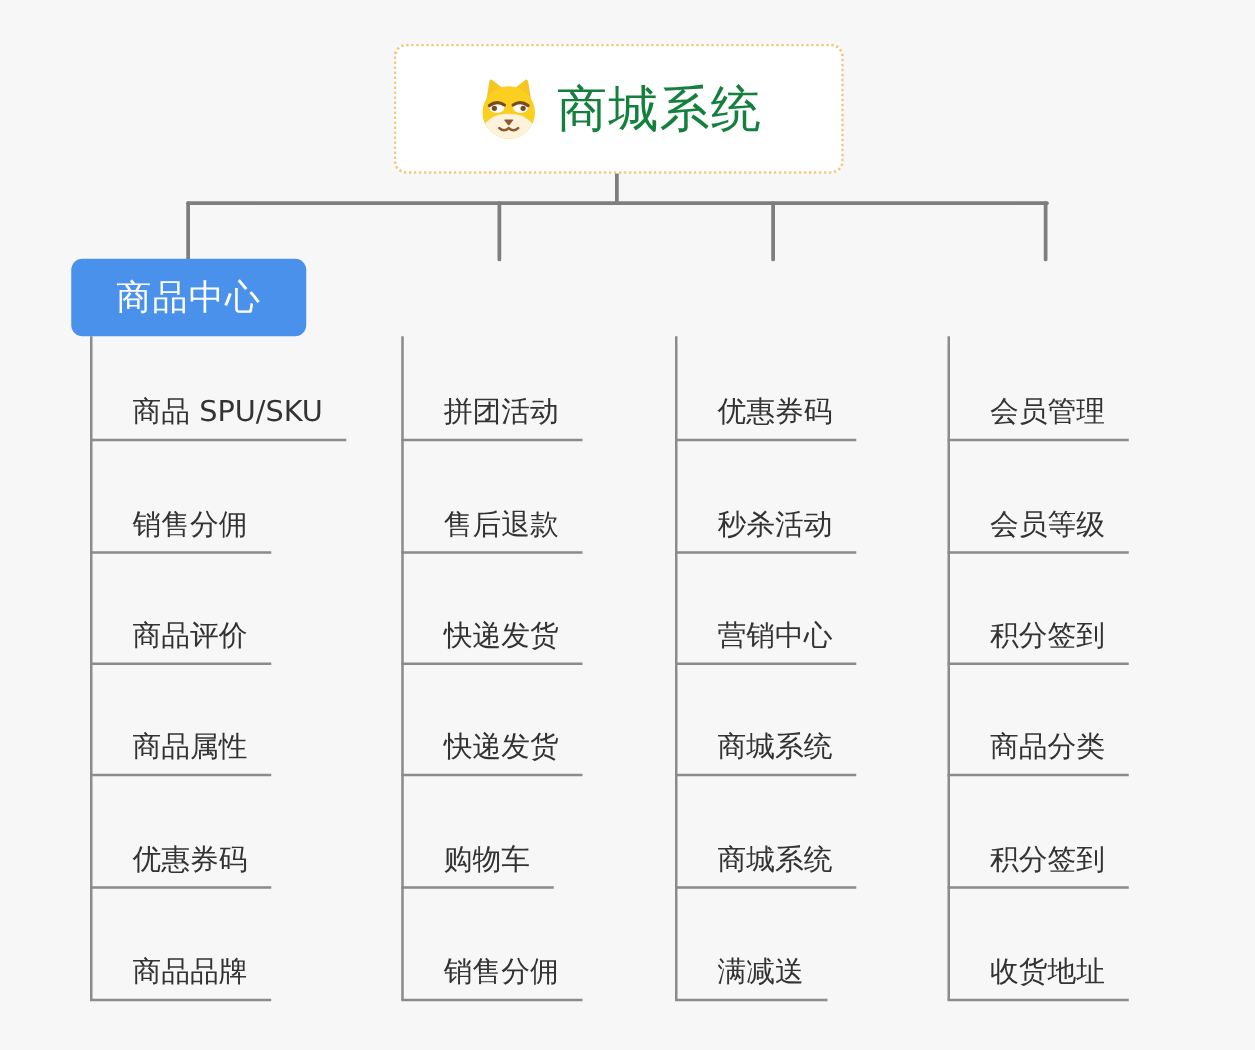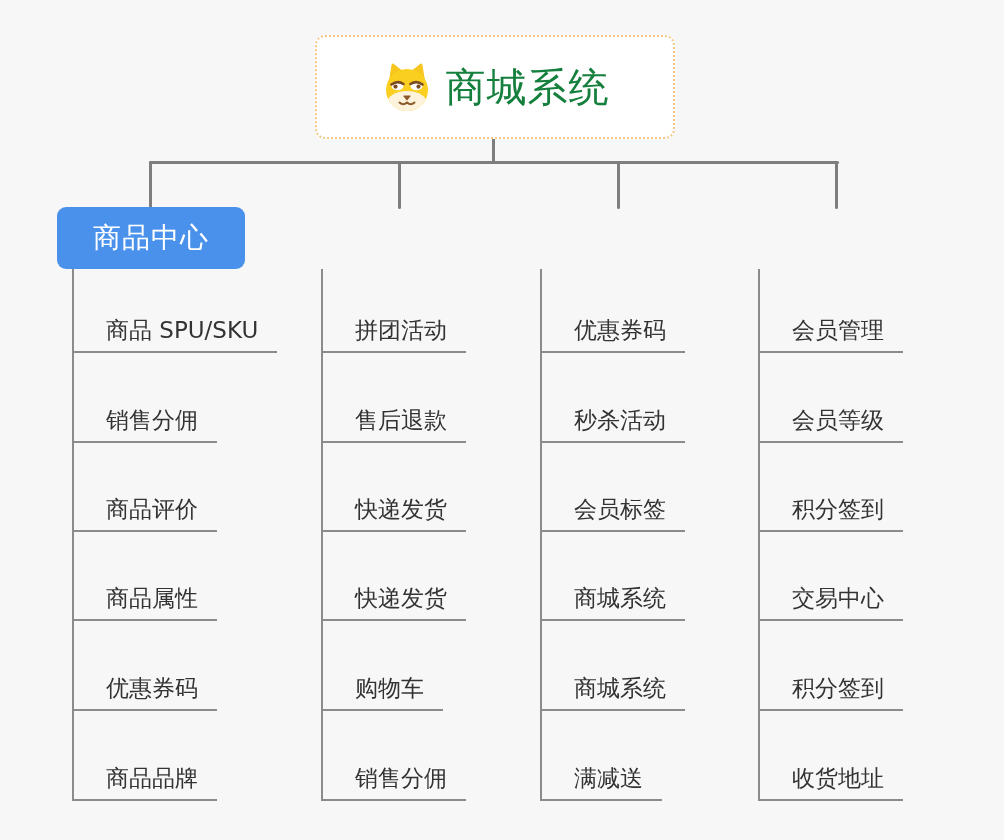--- a/index.html
+++ b/index.html
@@ -103,31 +103,31 @@
           <div class="item">快递发货</div>
           <div class="item">购物车</div>
           <div class="item">销售分佣</div>
         </div>
   </div>
       <div class="branch branch-2">
     <div class="spine"></div>
     <div class="items">
           <div class="item">优惠券码</div>
           <div class="item">秒杀活动</div>
-          <div class="item">会员标签</div>
+          <div class="item">营销中心</div>
           <div class="item">商城系统</div>
           <div class="item">商城系统</div>
           <div class="item">满减送</div>
         </div>
   </div>
       <div class="branch branch-3">
     <div class="spine"></div>
     <div class="items">
           <div class="item">会员管理</div>
           <div class="item">会员等级</div>
           <div class="item">积分签到</div>
-          <div class="item">交易中心</div>
+          <div class="item">商品分类</div>
           <div class="item">积分签到</div>
           <div class="item">收货地址</div>
         </div>
   </div>
     </div>
 </div>
 
 </body></html>

